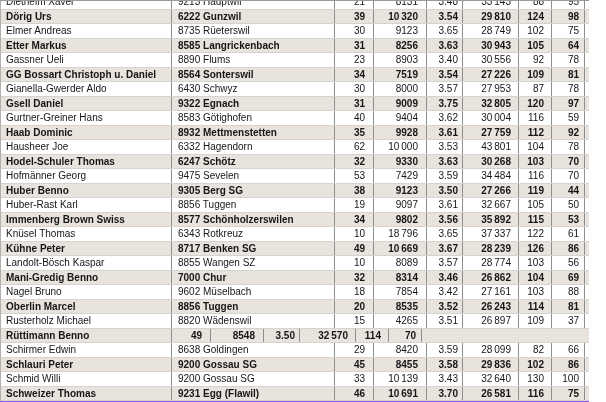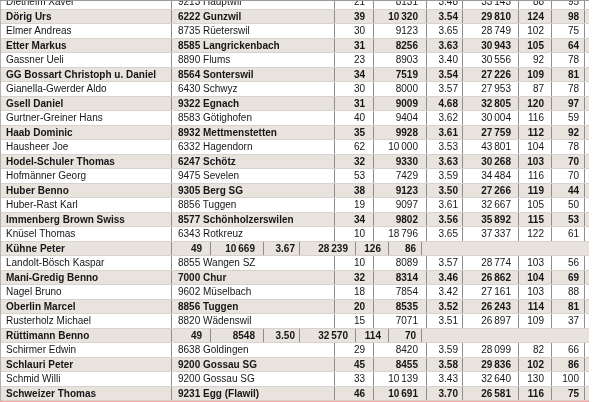--- a/index.html
+++ b/index.html
@@ -1,16 +1,16 @@
 <!DOCTYPE html>
 <html><head>
 <meta charset="utf-8">
 <style>
   html,body{margin:0;padding:0;}
-  #page{position:relative;width:606px;height:402px;background:#fca5a5;overflow:hidden;
+  #page{position:relative;width:606px;height:402px;background:#8b5cf6;overflow:hidden;
         font-family:"Liberation Sans",sans-serif;}
   
   #table{position:absolute;left:0;top:-5px;width:589px;border-left:1px solid #b3afab;}
   .row{display:flex;height:14.5px;box-sizing:border-box;border-bottom:1px solid #d7d2cd;background:#ffffff;}
   .row.alt{background:#e9e3de;font-weight:bold;}
   .cell{box-sizing:border-box;font-size:10px;line-height:13.5px;color:#161616;
         white-space:nowrap;overflow:hidden;}
   .c0{width:170px;padding-left:5px;}
   .c1{width:163px;padding-left:6px;border-left:1px solid #8e8e8e;}
   .c2{width:39px;text-align:right;padding-right:8px;border-left:1px solid #8e8e8e;}
@@ -104,21 +104,21 @@
         <div class="cell c5">27 953</div>
         <div class="cell c6">87</div>
         <div class="cell c7">78</div>
         <div class="cell c8"></div>
       </div>
       <div class="row alt">
         <div class="cell c0">Gsell Daniel</div>
         <div class="cell c1">9322 Egnach</div>
         <div class="cell c2">31</div>
         <div class="cell c3">9009</div>
-        <div class="cell c4">4.68</div>
+        <div class="cell c4">3.75</div>
         <div class="cell c5">32 805</div>
         <div class="cell c6">120</div>
         <div class="cell c7">97</div>
         <div class="cell c8"></div>
       </div>
       <div class="row">
         <div class="cell c0">Gurtner-Greiner Hans</div>
         <div class="cell c1">8583 Götighofen</div>
         <div class="cell c2">40</div>
         <div class="cell c3">9404</div>
@@ -211,20 +211,21 @@
         <div class="cell c2">10</div>
         <div class="cell c3">18 796</div>
         <div class="cell c4">3.65</div>
         <div class="cell c5">37 337</div>
         <div class="cell c6">122</div>
         <div class="cell c7">61</div>
         <div class="cell c8"></div>
       </div>
       <div class="row alt">
         <div class="cell c0">Kühne Peter</div>
+        <div class="cell c1">8717 Benken SG</div>
         <div class="cell c2">49</div>
         <div class="cell c3">10 669</div>
         <div class="cell c4">3.67</div>
         <div class="cell c5">28 239</div>
         <div class="cell c6">126</div>
         <div class="cell c7">86</div>
         <div class="cell c8"></div>
       </div>
       <div class="row">
         <div class="cell c0">Landolt-Bösch Kaspar</div>
@@ -267,21 +268,21 @@
         <div class="cell c4">3.52</div>
         <div class="cell c5">26 243</div>
         <div class="cell c6">114</div>
         <div class="cell c7">81</div>
         <div class="cell c8"></div>
       </div>
       <div class="row">
         <div class="cell c0">Rusterholz Michael</div>
         <div class="cell c1">8820 Wädenswil</div>
         <div class="cell c2">15</div>
-        <div class="cell c3">7071</div>
+        <div class="cell c3">4265</div>
         <div class="cell c4">3.51</div>
         <div class="cell c5">26 897</div>
         <div class="cell c6">109</div>
         <div class="cell c7">37</div>
         <div class="cell c8"></div>
       </div>
       <div class="row alt">
         <div class="cell c0">Rüttimann Benno</div>
         <div class="cell c2">49</div>
         <div class="cell c3">8548</div>

